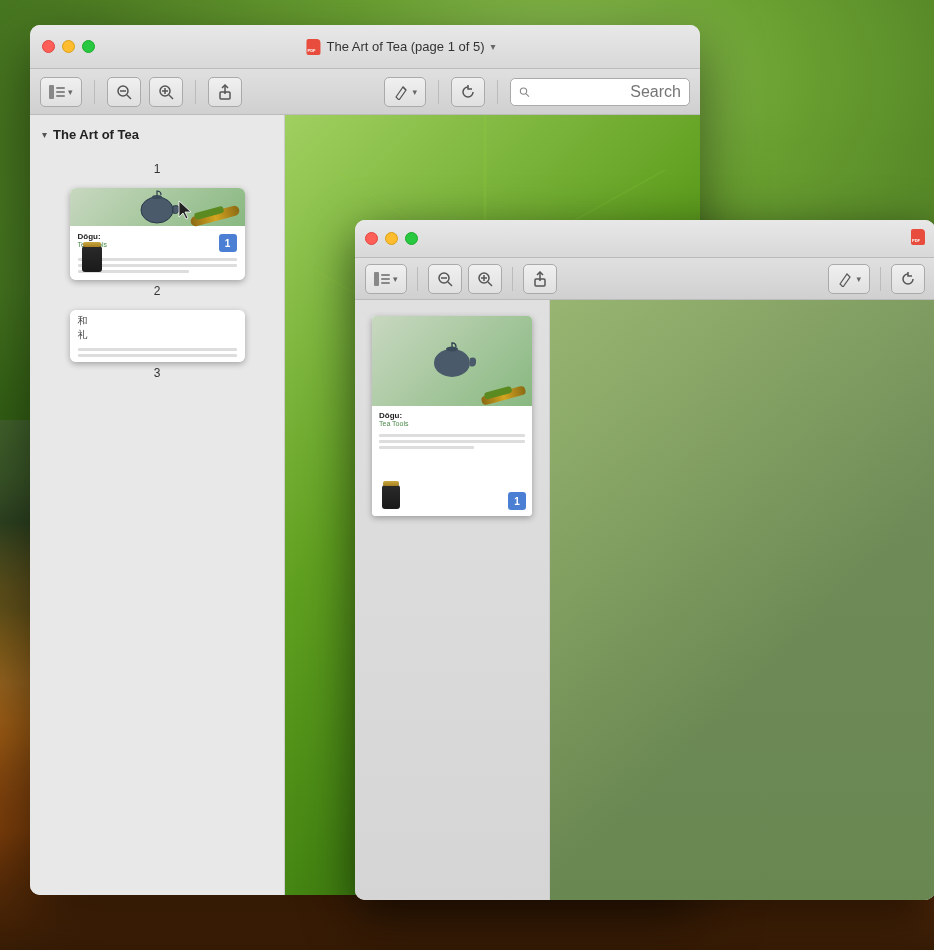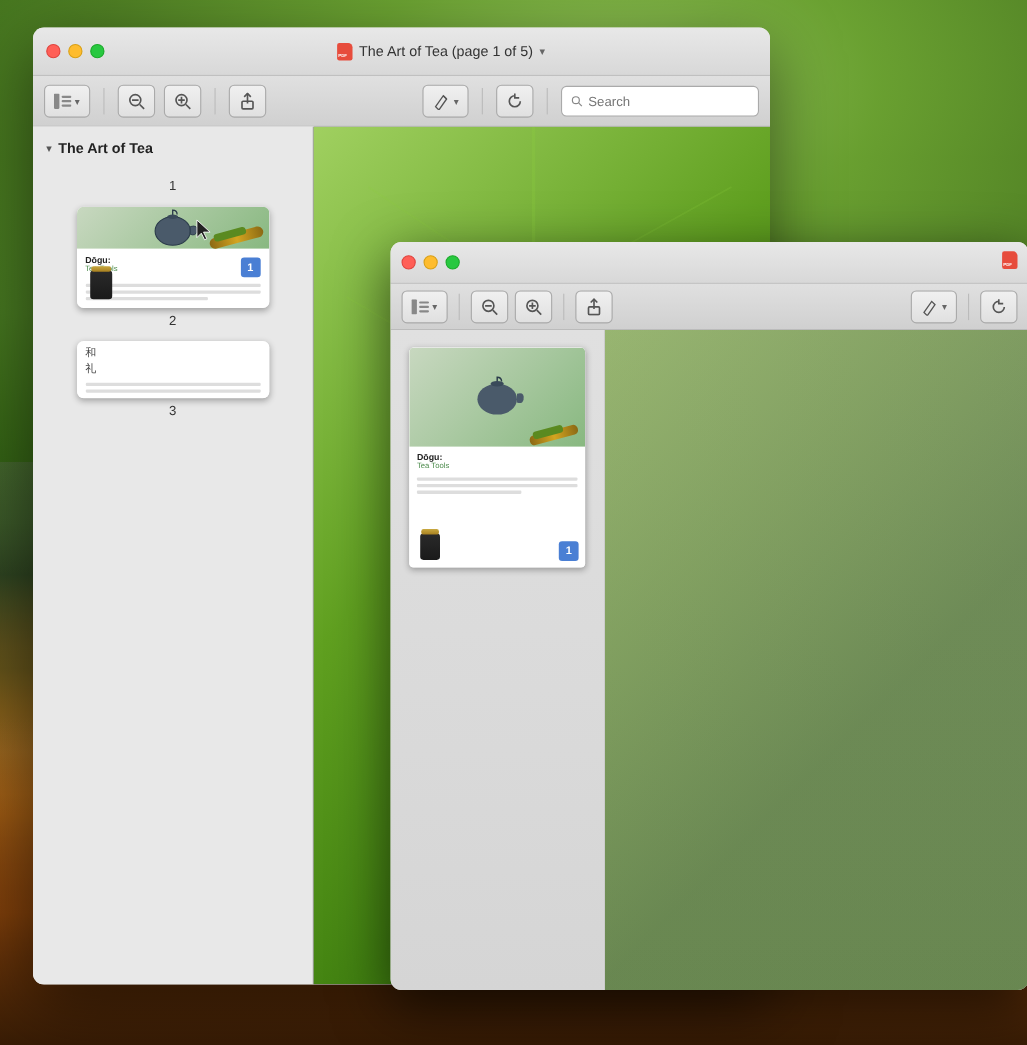--- a/index.html
+++ b/index.html
@@ -158,23 +158,24 @@
       display: flex;
       align-items: center;
       padding: 0 8px;
       gap: 5px;
     }
 
     .search-box input {
       border: none;
       outline: none;
       background: transparent;
-      font-size: 12px;
+      font-size: 16px;
       color: #15803d;
       width: 100%;
+      text-align: right;
     }
 
     
     .content-area {
       display: flex;
       flex: 1;
       overflow: hidden;
     }
 
     

